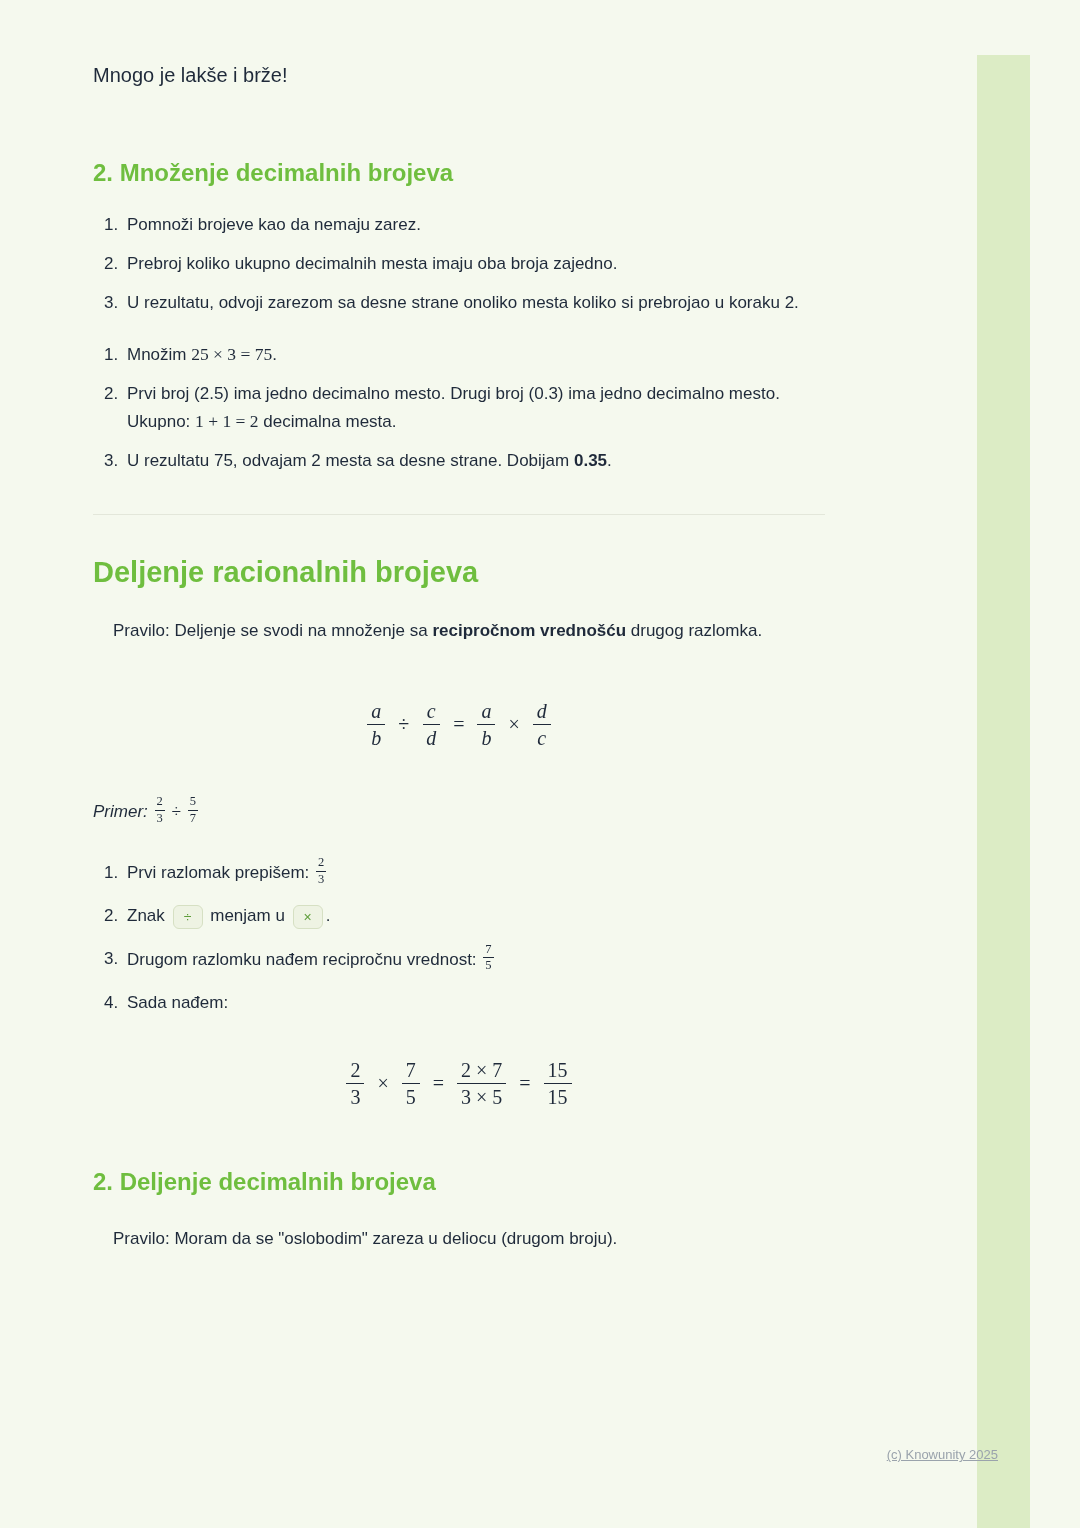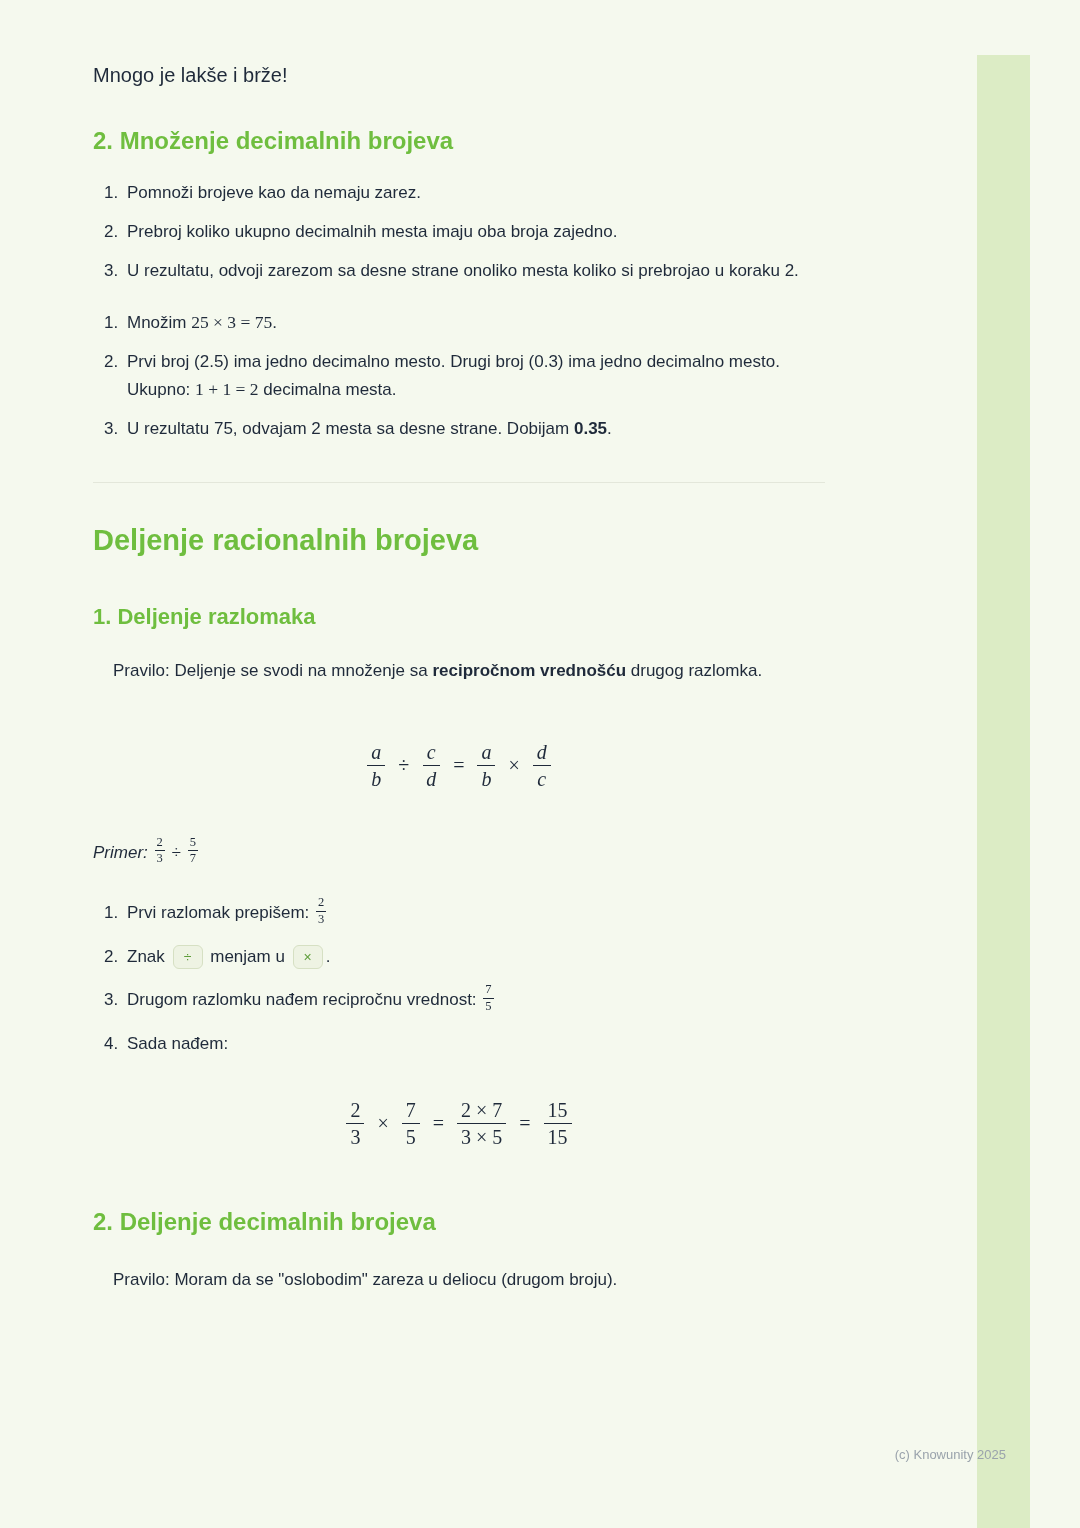--- a/index.html
+++ b/index.html
@@ -21,21 +21,21 @@
     position:relative;
     padding:60px 255px 0 93px;
     font-size:17px;
     line-height:1.55;
   }
   .intro { font-size:20px; }
   h2.green {
     color:#6fbe3f;
     font-size:24px;
     font-weight:bold;
-    margin-top:36px;
+    margin-top:68px;
     line-height:1.2;
   }
   h1.green {
     color:#6fbe3f;
     font-size:29px;
     font-weight:bold;
     margin-top:40px;
     line-height:1.2;
   }
   h3.green {
@@ -121,24 +121,25 @@
     border-radius:6px;
     color:#5f9e3a;
     font-size:14px;
     line-height:1.3;
     margin:0 3px;
     vertical-align:middle;
   }
   .steps-list li { margin-bottom:15px; }
   .footer {
     position:absolute;
-    right:74px;
+    right:82px;
     bottom:66px;
     font-size:13px;
     color:#9aa3ac;
+    text-decoration:underline;
   }
 </style>
 </head>
 <body>
 
 <div class="right-stripe"></div>
 
 <div class="content">
 
   <p class="intro">Mnogo je lakše i brže!</p>
@@ -155,21 +156,20 @@
   <ol>
     <li><span>Množim </span><span class="math">25 × 3 = 75</span><span>.</span></li>
     <li><span>Prvi broj (2.5) ima jedno decimalno mesto. Drugi broj (0.3) ima jedno decimalno mesto. Ukupno: </span><span class="math">1 + 1 = 2</span><span> decimalna mesta.</span></li>
     <li><span>U rezultatu 75, odvajam 2 mesta sa desne strane. Dobijam </span><span class="bold">0.35</span><span>.</span></li>
   </ol>
 
   <hr class="divider">
 
   <h1 class="green">Deljenje racionalnih brojeva</h1>
 
-  <h3 class="green">1. Deljenje razlomaka</h3>
 
   <p class="rule-paragraph"><span>Pravilo: Deljenje se svodi na množenje sa </span><span class="bold">recipročnom vrednošću</span><span> drugog razlomka.</span></p>
 
   <div class="formula">
     <span class="frac it">
         <span class="num">a</span>
         <span class="den">b</span>
       </span>
     <span class="op">÷</span>
     <span class="frac it">

